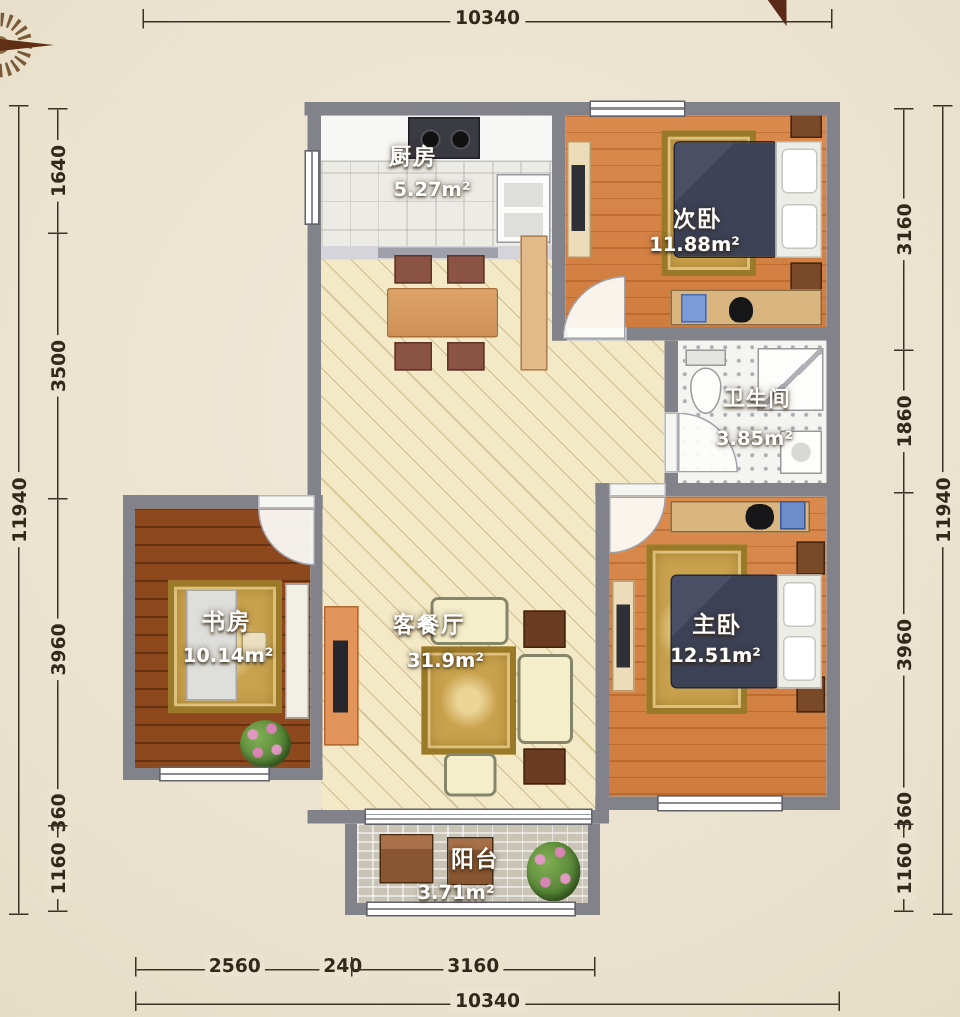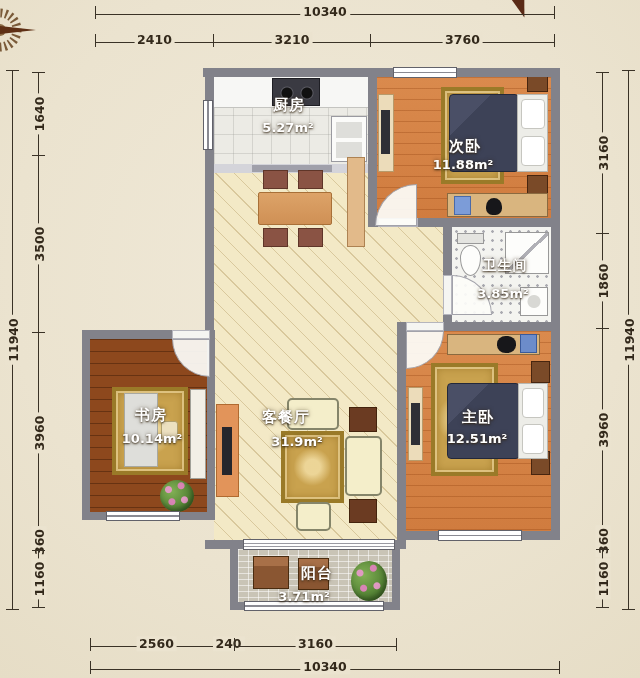--- a/index.html
+++ b/index.html
@@ -98,31 +98,20 @@
     <polygon points="30,26 12,30 30,34" fill="#8a6a44"></polygon>
   </svg>
 
   <div class="abs" style="left:514px;top:-4px;width:0;height:0;border-left:7px solid transparent;border-right:7px solid transparent;border-top:22px solid #5a2a16;transform:rotate(-18deg)"></div>
 
   <div class="hrail" style="left:95px;top:6px;width:460px">
     <div class="seg" style="width:460px">
         <span class="dimlbl">10340</span>
       </div>
   </div>
-  <div class="hrail" style="left:95px;top:34px;width:460px">
-    <div class="seg" style="width:118px">
-        <span class="dimlbl">2410</span>
-      </div>
-    <div class="seg" style="width:157px">
-        <span class="dimlbl">3210</span>
-      </div>
-    <div class="seg" style="width:185px">
-        <span class="dimlbl">3760</span>
-      </div>
-  </div>
   <div class="hrail" style="left:90px;top:638px;width:382px">
     <div class="seg" style="width:132px">
         <span class="dimlbl">2560</span>
       </div>
     <div class="seg" style="width:12px">
         <span class="dimlbl">240</span>
       </div>
     <div class="seg" style="width:163px">
         <span class="dimlbl">3160</span>
       </div>
@@ -285,21 +274,21 @@
 
   <div class="thresh" style="left:378px;top:218px;width:40px;height:9px"></div>
   <div class="arc" style="left:375px;top:184px;width:42px;height:42px;border-radius:100% 0 0 0"></div>
   <div class="thresh" style="left:443px;top:275px;width:9px;height:40px"></div>
   <div class="arc" style="left:452px;top:275px;width:40px;height:40px;border-radius:0 100% 0 0"></div>
   <div class="thresh" style="left:406px;top:322px;width:38px;height:9px"></div>
   <div class="arc" style="left:406px;top:331px;width:38px;height:38px;border-radius:0 0 100% 0"></div>
   <div class="thresh" style="left:172px;top:330px;width:38px;height:9px"></div>
   <div class="arc" style="left:172px;top:339px;width:38px;height:38px;border-radius:0 0 0 100%"></div>
 
-  <span class="lbl name" style="left:289px;top:105px">厨房</span>
+  <span class="lbl name" style="left:275px;top:105px">厨房</span>
   <span class="lbl area" style="left:288px;top:127px">5.27m²</span>
   <span class="lbl name" style="left:465px;top:146px">次卧</span>
   <span class="lbl area" style="left:463px;top:164px">11.88m²</span>
   <span class="lbl name" style="left:505px;top:266px;font-size:14px">卫生间</span>
   <span class="lbl area" style="left:503px;top:293px">3.85m²</span>
   <span class="lbl name" style="left:151px;top:415px">书房</span>
   <span class="lbl area" style="left:152px;top:438px">10.14m²</span>
   <span class="lbl name" style="left:286px;top:417px">客餐厅</span>
   <span class="lbl area" style="left:297px;top:441px">31.9m²</span>
   <span class="lbl name" style="left:478px;top:417px">主卧</span>

